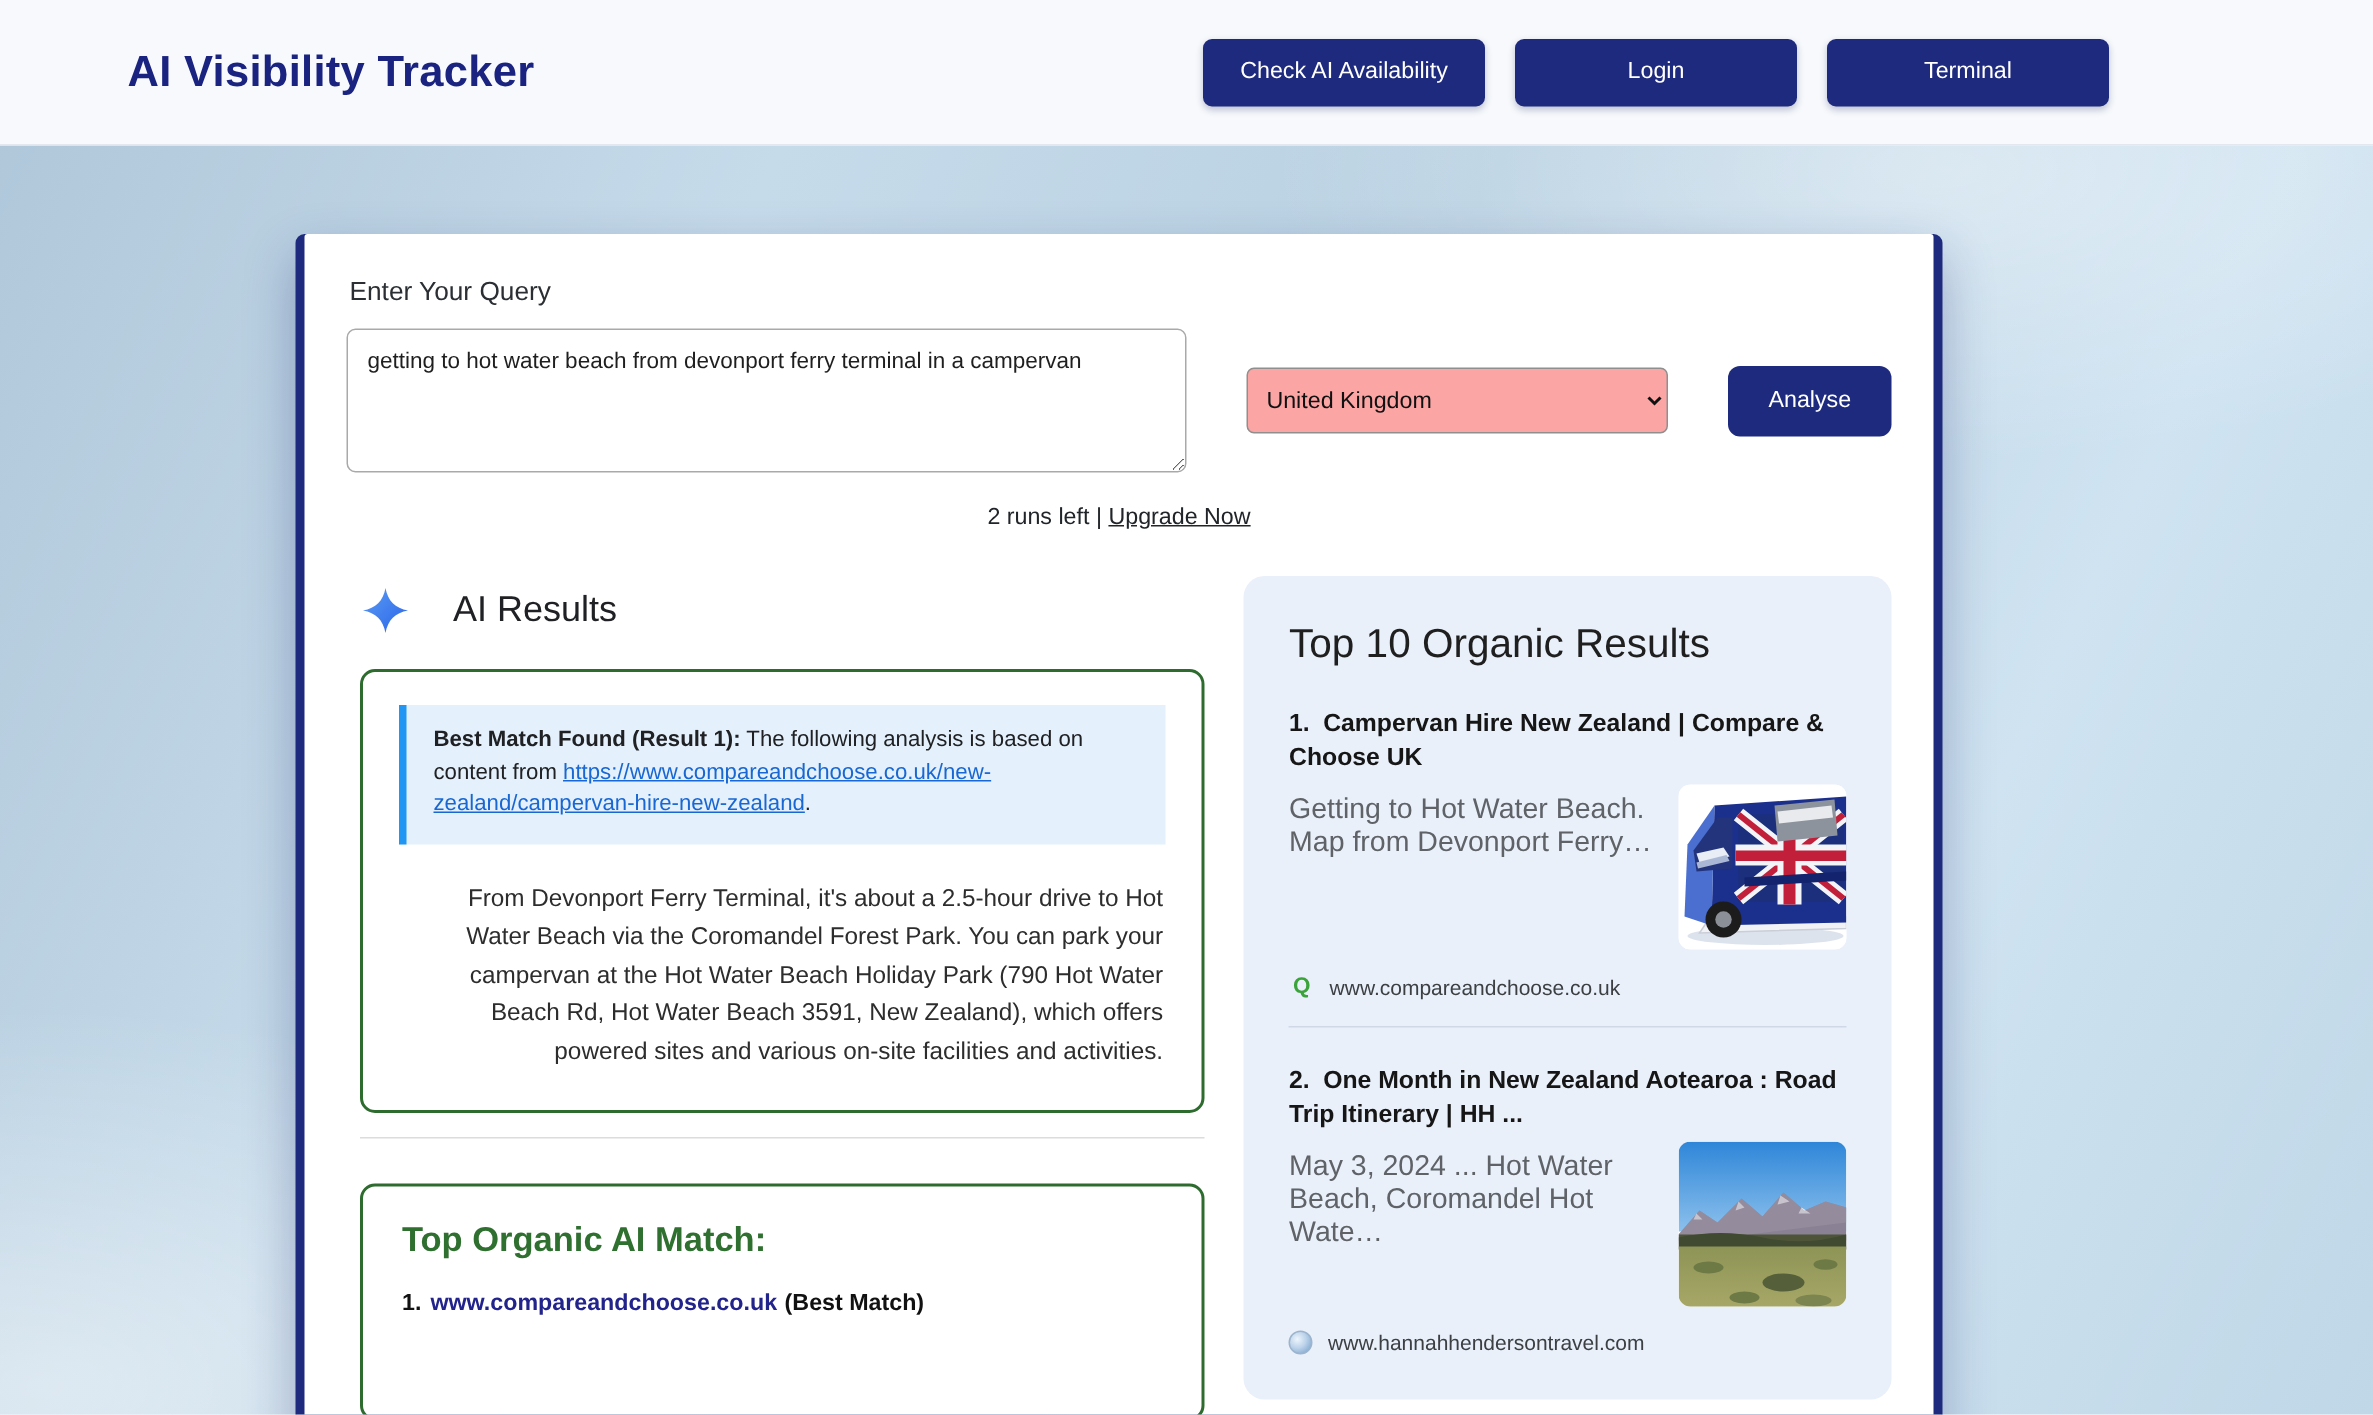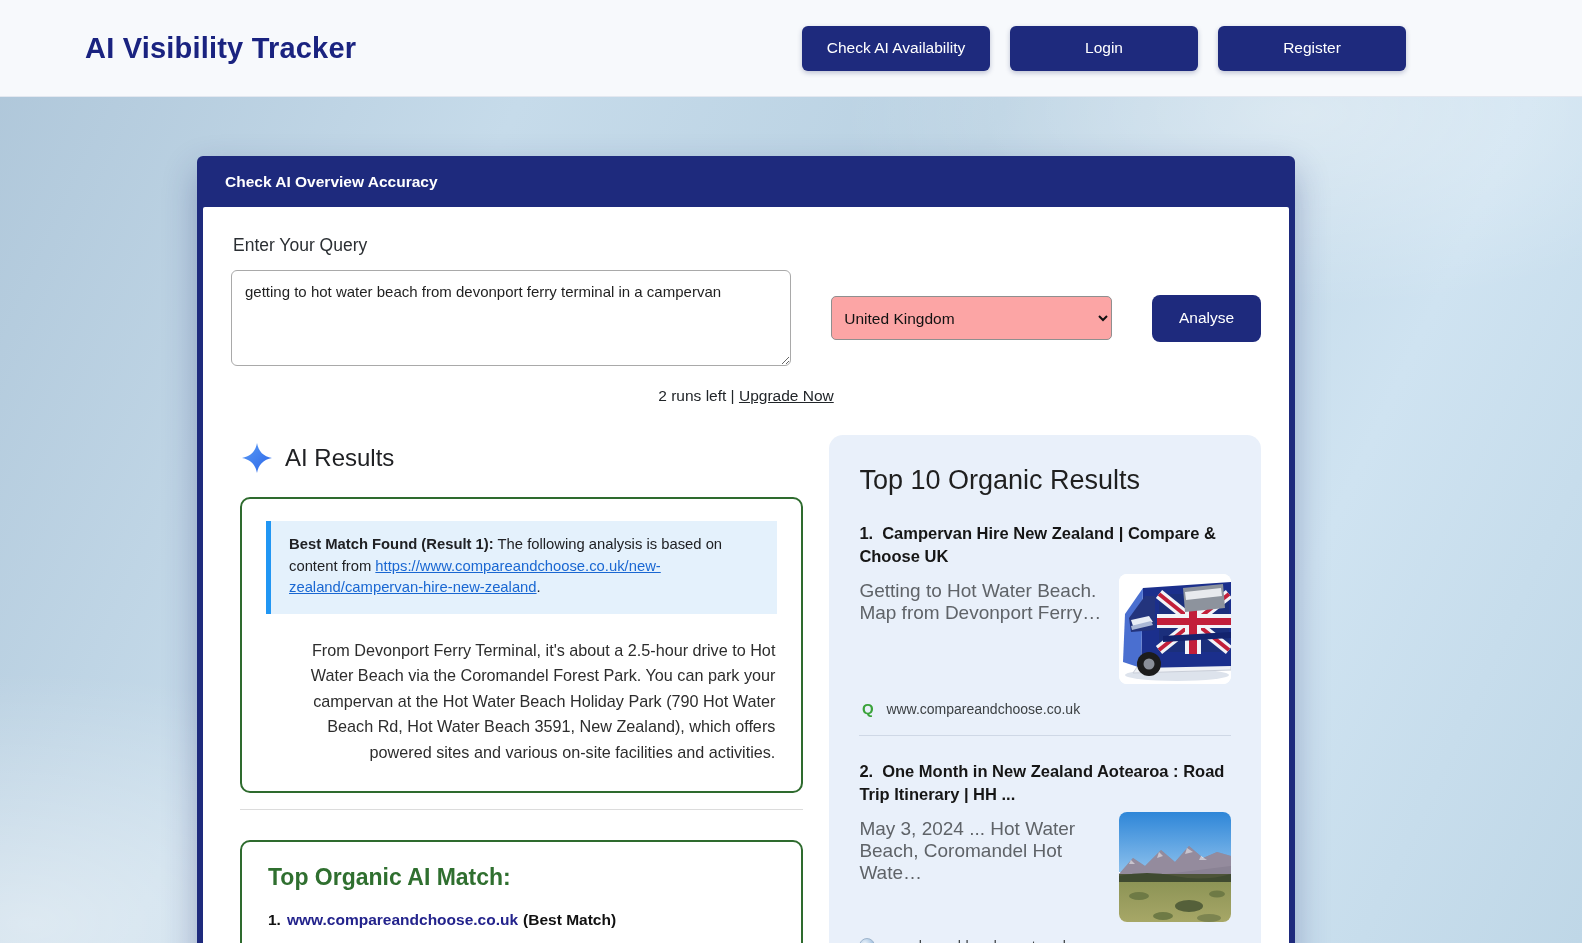--- a/index.html
+++ b/index.html
@@ -56,21 +56,21 @@
     width:116px; height:47px; margin-left:10px; background:#1e2a7d; color:#fff; border:none;
     border-radius:8px; font-family:"Liberation Sans",sans-serif; font-size:15.5px; cursor:pointer;
   }
   .runs-line { text-align:center; margin-top:21px; font-size:15.5px; color:#212529; }
   .runs-line a { color:#212529; text-decoration:underline; cursor:pointer; }
 
   
   .columns { display:flex; gap:26px; margin-top:30px; padding-left:9px; }
   .left-col { width:570px; }
 
-  .ai-head { display:flex; align-items:center; gap:13px; margin:8px 0 24px 2px; }
+  .ai-head { display:flex; align-items:center; gap:30px; margin:8px 0 24px 2px; }
   .ai-head-text { font-size:24px; color:#202124; }
   .sparkle { width:30px; height:30px; display:block; }
 
   .green-box {
     border:2px solid #2e6b2e; border-radius:10px; padding:22px 24px 20px;
   }
   .callout {
     background:#e4f1fc; border-left:5px solid #2196f3; padding:13px 18px 15px;
     font-size:14.8px; line-height:21.5px; color:#202124;
   }
@@ -112,28 +112,25 @@
   .result-divider { border:none; border-top:1px solid #cfd8e6; margin:18px 0 24px; }
 </style>
 </head>
 <body>
 
 <div class="topbar">
   <div class="brand">AI Visibility Tracker</div>
   <div class="topbar-actions">
     <button class="nav-btn">Check AI Availability</button>
     <button class="nav-btn">Login</button>
-    <button class="nav-btn">Register</button>
+    <button class="nav-btn">Terminal</button>
   </div>
 </div>
 
 <div class="card">
-  <div class="card-header">
-    <span>Check AI Overview Accuracy</span>
-  </div>
   <div class="card-body">
 
     <div class="query-label">Enter Your Query</div>
 
     <div class="query-row">
       <textarea class="query-input" style="">getting to hot water beach from devonport ferry terminal in a campervan</textarea>
       <select class="country-select">
         <option>United Kingdom</option>
       </select>
       <button class="analyse-btn">Analyse</button>

